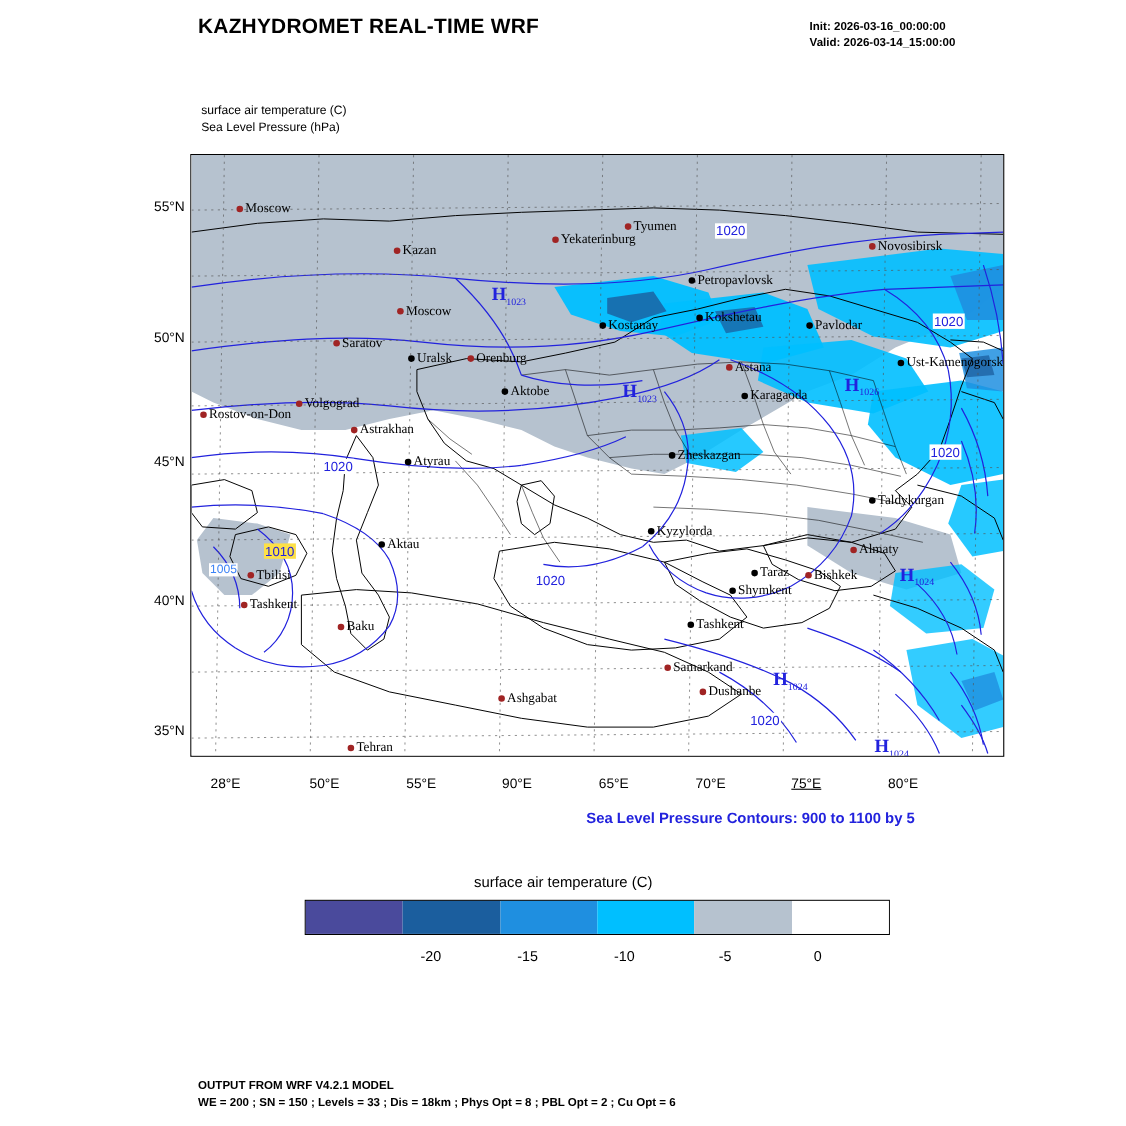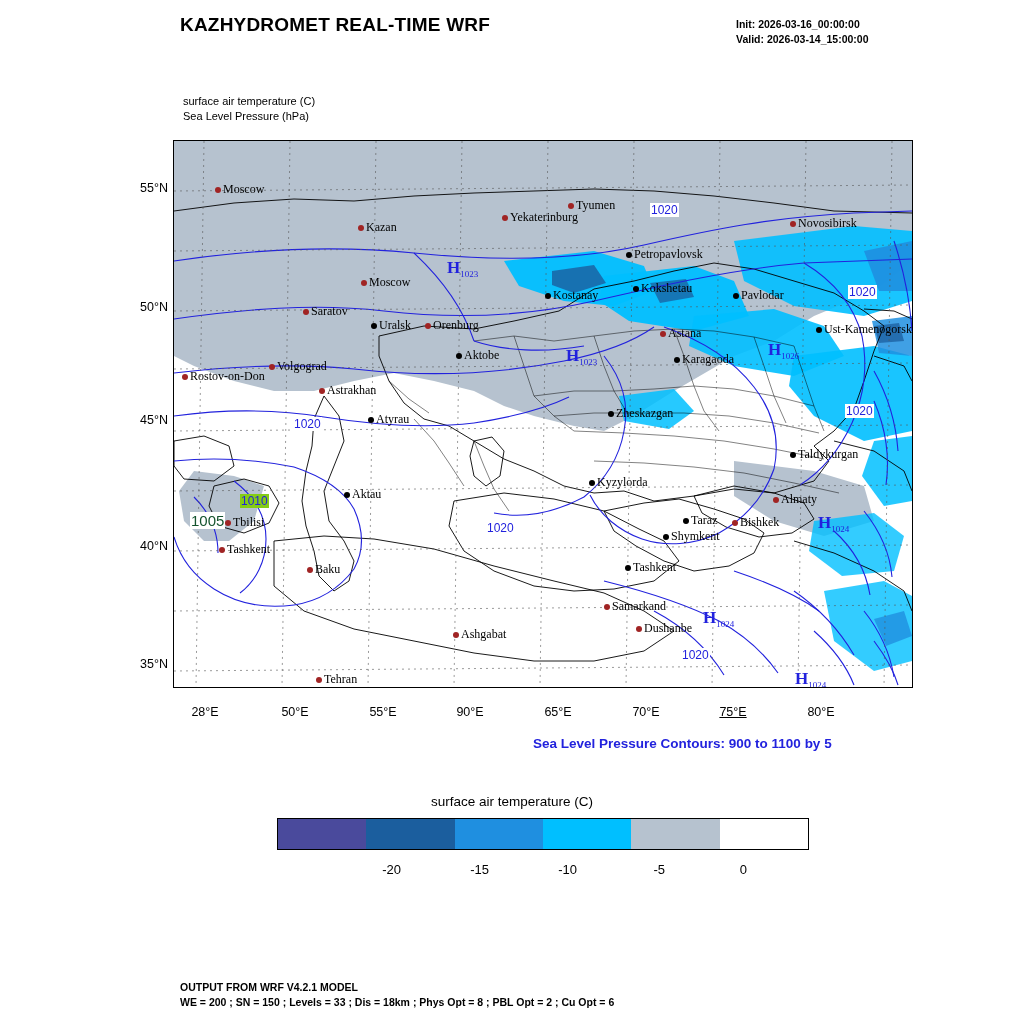--- a/index.html
+++ b/index.html
@@ -344,22 +344,22 @@
       <div class="abs" style="left: 470px; top: 480px; font-family: &quot;Liberation Serif&quot;, serif; font-size: 12px; white-space: nowrap; color: rgb(0, 0, 0);">Dushanbe</div>
       <div class="abs" style="left: 142px; top: 536px; width: 6px; height: 6px; border-radius: 50%; background: rgb(160, 36, 36);"></div>
       <div class="abs" style="left: 150px; top: 531px; font-family: &quot;Liberation Serif&quot;, serif; font-size: 12px; white-space: nowrap; color: rgb(0, 0, 0);">Tehran</div>
     </div>
 
   <div id="press-layer">
       <div class="abs" style="left: 476px; top: 62px; font-size: 12px; color: rgb(34, 34, 221); background: rgb(255, 255, 255); padding: 0px 1px; white-space: nowrap;">1020</div>
       <div class="abs" style="left: 674px; top: 144px; font-size: 12px; color: rgb(34, 34, 221); background: rgb(255, 255, 255); padding: 0px 1px; white-space: nowrap;">1020</div>
       <div class="abs" style="left: 671px; top: 263px; font-size: 12px; color: rgb(34, 34, 221); background: rgb(255, 255, 255); padding: 0px 1px; white-space: nowrap;">1020</div>
       <div class="abs" style="left: 119px; top: 276px; font-size: 12px; color: rgb(34, 34, 221); background: rgb(255, 255, 255); padding: 0px 1px; white-space: nowrap;">1020</div>
-      <div class="abs" style="left: 66px; top: 353px; font-size: 12px; color: rgb(34, 34, 221); background: #84cc16; padding: 0px 1px; white-space: nowrap;">1010</div>
-      <div class="abs" style="left: 16px; top: 371px; font-size: 15px; color: #14532d; background: rgb(255, 255, 255); padding: 0px 1px; white-space: nowrap;">1005</div>
+      <div class="abs" style="left: 66px; top: 353px; font-size: 12px; color: rgb(34, 34, 221); background: #fde047; padding: 0px 1px; white-space: nowrap;">1010</div>
+      <div class="abs" style="left: 16px; top: 371px; font-size: 11px; color: #3b82f6; background: rgb(255, 255, 255); padding: 0px 1px; white-space: nowrap;">1005</div>
       <div class="abs" style="left: 312px; top: 380px; font-size: 12px; color: rgb(34, 34, 221); background: rgb(255, 255, 255); padding: 0px 1px; white-space: nowrap;">1020</div>
       <div class="abs" style="left: 507px; top: 507px; font-size: 12px; color: rgb(34, 34, 221); background: rgb(255, 255, 255); padding: 0px 1px; white-space: nowrap;">1020</div>
     </div>
 
   <div id="hl-layer">
       <div class="abs" style="left: 273px; top: 117px; color: rgb(34, 34, 221); white-space: nowrap; font-family: &quot;Liberation Serif&quot;, serif;"><span style="font-size: 17px; font-weight: bold;">H</span><span style="font-size: 9px; vertical-align: sub;">1023</span></div>
       <div class="abs" style="left: 392px; top: 205px; color: rgb(34, 34, 221); white-space: nowrap; font-family: &quot;Liberation Serif&quot;, serif;"><span style="font-size: 17px; font-weight: bold;">H</span><span style="font-size: 9px; vertical-align: sub;">1023</span></div>
       <div class="abs" style="left: 594px; top: 199px; color: rgb(34, 34, 221); white-space: nowrap; font-family: &quot;Liberation Serif&quot;, serif;"><span style="font-size: 17px; font-weight: bold;">H</span><span style="font-size: 9px; vertical-align: sub;">1026</span></div>
       <div class="abs" style="left: 644px; top: 372px; color: rgb(34, 34, 221); white-space: nowrap; font-family: &quot;Liberation Serif&quot;, serif;"><span style="font-size: 17px; font-weight: bold;">H</span><span style="font-size: 9px; vertical-align: sub;">1024</span></div>
       <div class="abs" style="left: 529px; top: 467px; color: rgb(34, 34, 221); white-space: nowrap; font-family: &quot;Liberation Serif&quot;, serif;"><span style="font-size: 17px; font-weight: bold;">H</span><span style="font-size: 9px; vertical-align: sub;">1024</span></div>

